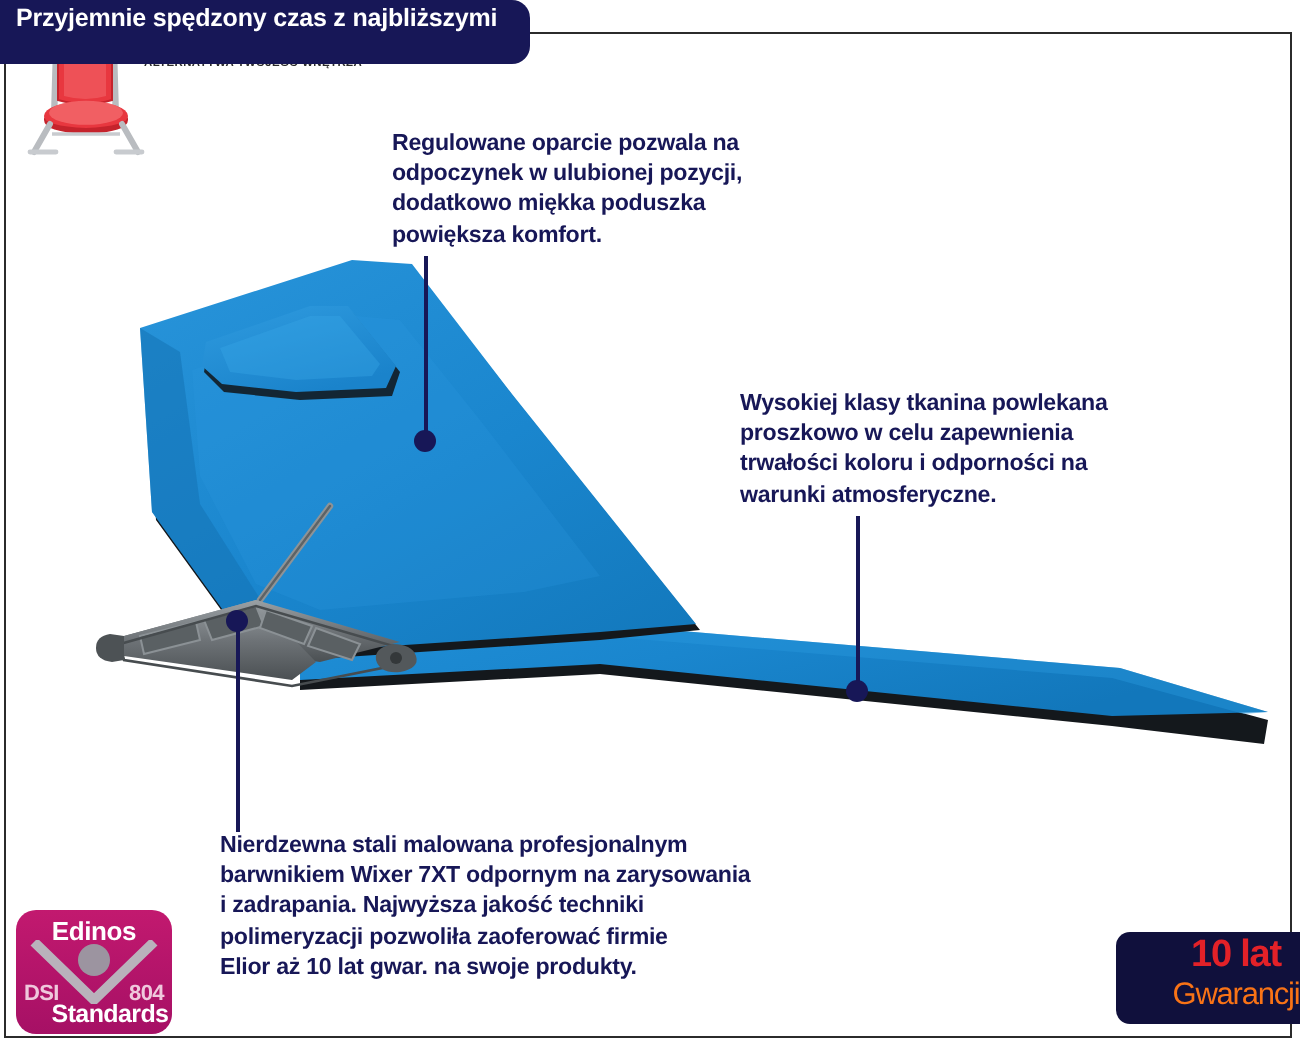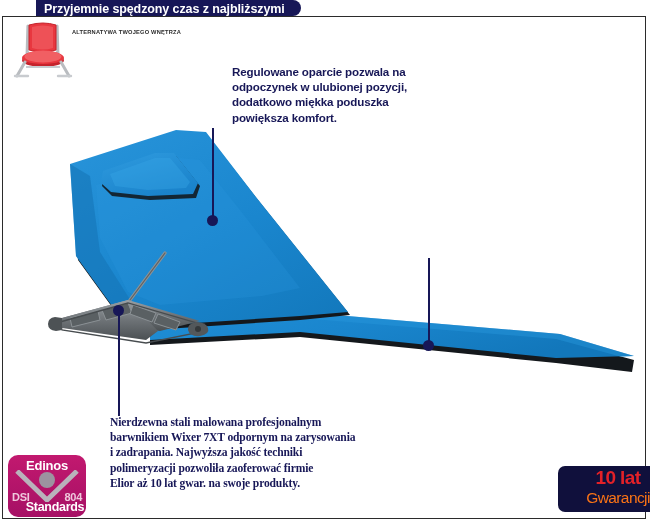--- a/index.html
+++ b/index.html
@@ -22,33 +22,32 @@
     width: 650px;
     height: 525px;
     background: #ffffff;
   }
 
   
   .banner {
     position: absolute;
     left: 0;
     top: 0;
-    height: 16px;
+    height: 32px;
     padding: 0 16px 0 8px;
     background: #171757;
     color: #ffffff;
     font-size: 12.5px;
     font-weight: bold;
     line-height: 18px;
     letter-spacing: -0.1px;
     border-top-right-radius: 9px;
     border-bottom-right-radius: 9px;
     white-space: nowrap;
     z-index: 6;
-    margin-left: 36px;
   }
 
   
   .frame {
     position: absolute;
     left: 2px;
     top: 16px;
     width: 644px;
     height: 503px;
     border: 1.4px solid #2b2b2b;
@@ -118,23 +117,23 @@
   .callout {
     position: absolute;
     color: #171757;
     font-size: 11.6px;
     font-weight: bold;
     line-height: 15.2px;
     letter-spacing: -0.15px;
     z-index: 5;
     white-space: pre-line;
   }
-  #callout-backrest { left: 196px; top: 64px;  width: 240px; margin-left: 36px; }
+  #callout-backrest { left: 196px; top: 64px;  width: 240px; }
   #callout-fabric   { left: 370px; top: 194px; width: 252px; }
-  #callout-steel    { left: 110px; top: 415px; width: 400px; font-family: Liberation Serif, serif; }
+  #callout-steel    { left: 110px; top: 415px; width: 400px; }
 
   .leader {
     position: absolute;
     z-index: 4;
   }
   .leader-line {
     position: absolute;
     width: 1.6px;
     background: #171757;
     left: 0; top: 0;
@@ -344,20 +343,24 @@
   <div class="leader">
     <div class="leader-line" style="left:118px; top:312px; height:104px;"></div>
     <div class="leader-dot" style="left:113px; top:305px;"></div>
   </div>
 
   <div class="callout" id="callout-backrest">Regulowane oparcie pozwala na
 odpoczynek w ulubionej pozycji,
 dodatkowo miękka poduszka
 powiększa komfort.</div>
 
+  <div class="callout" id="callout-fabric">Wysokiej klasy tkanina powlekana
+proszkowo w celu zapewnienia
+trwałości koloru i odporności na
+warunki atmosferyczne.</div>
 
   <div class="callout" id="callout-steel">Nierdzewna stali malowana profesjonalnym
 barwnikiem Wixer 7XT odpornym na zarysowania
  i zadrapania. Najwyższa jakość techniki
 polimeryzacji pozwoliła zaoferować firmie
  Elior aż 10 lat gwar. na swoje produkty.</div>
 
   <div class="edinos">
     <div class="edinos-title">Edinos</div>
     <svg class="edinos-v" width="68" height="32" viewBox="0 0 68 32">

